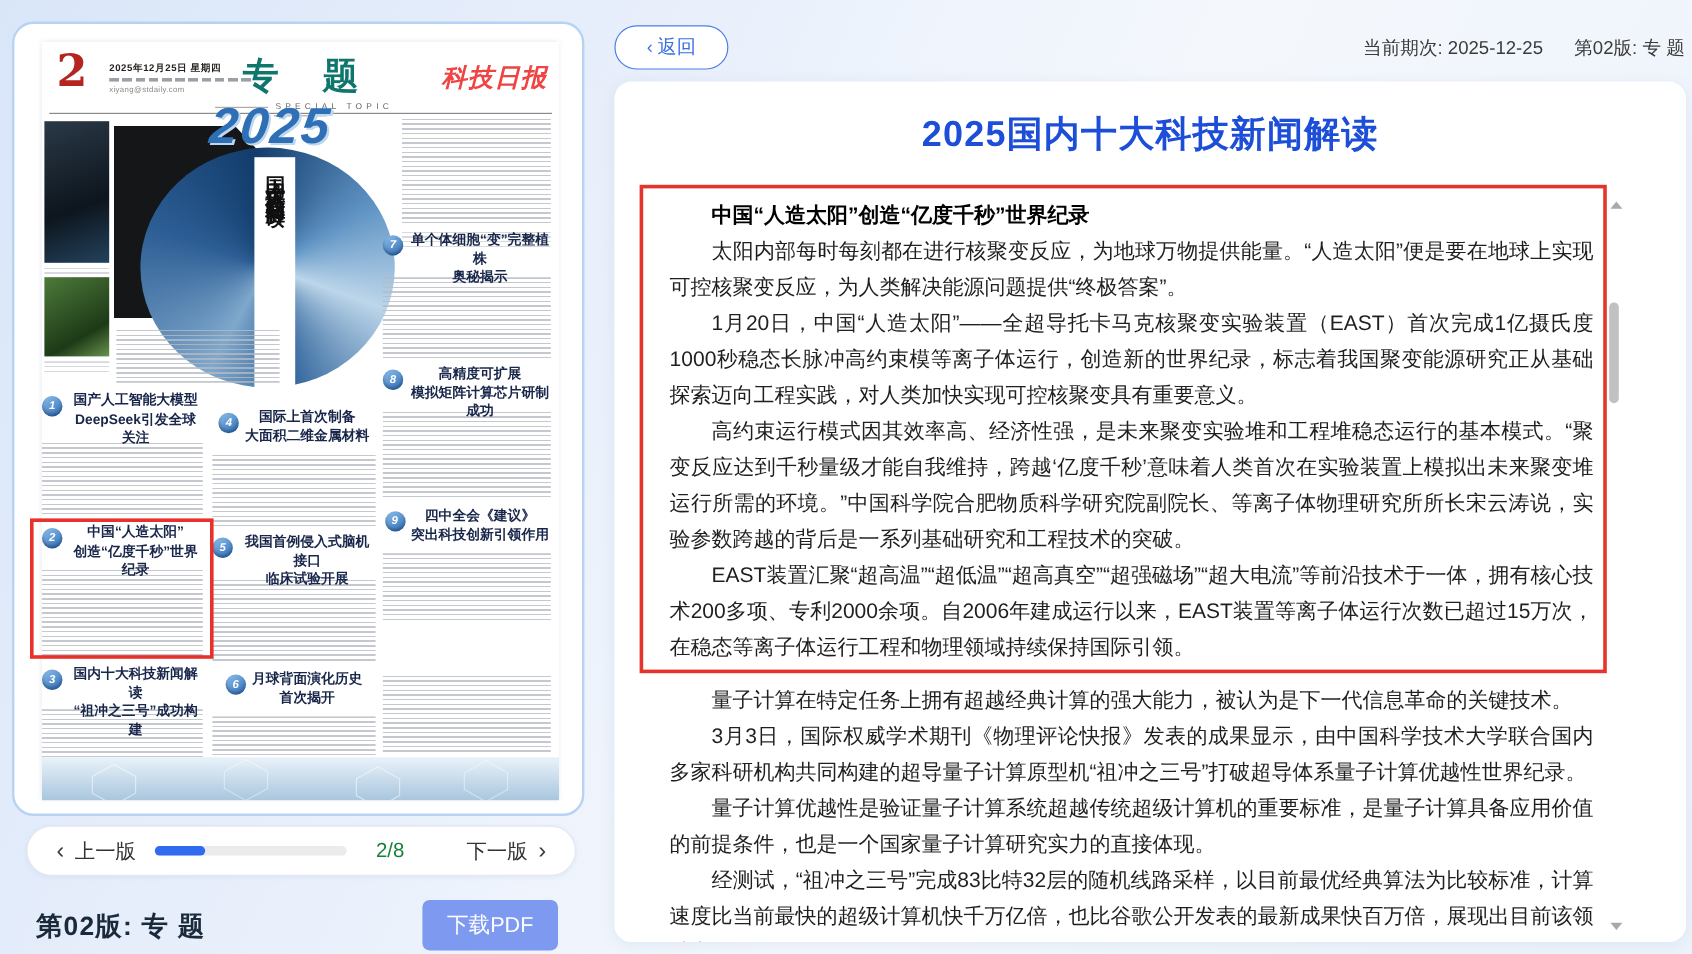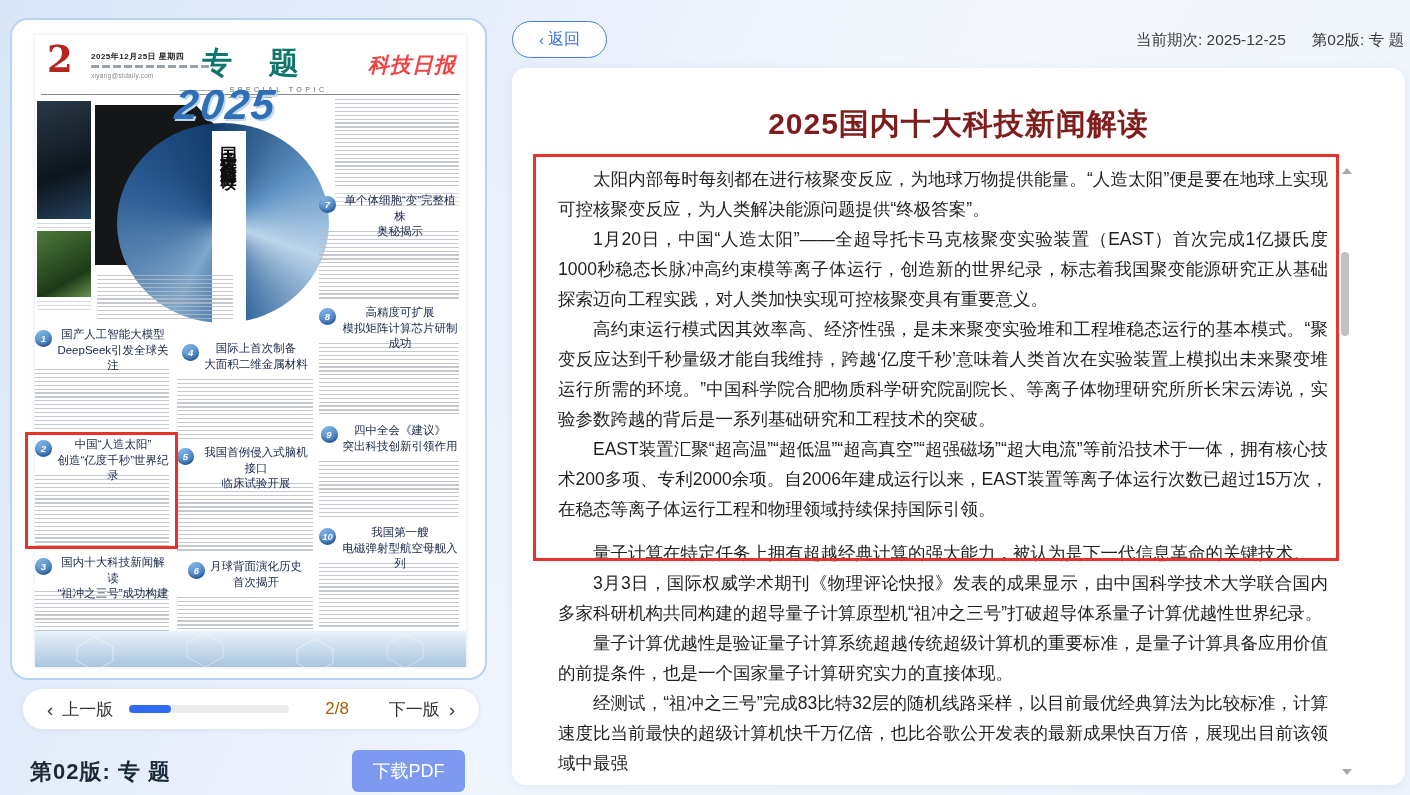--- a/index.html
+++ b/index.html
@@ -46,51 +46,51 @@
   
   .fx { position:absolute;
     background:repeating-linear-gradient(180deg,#b6bac1 0,#b6bac1 1.2px,transparent 1.2px,transparent 3.9px); opacity:.8; }
   .fx.light { opacity:.55; }
   
   .hl { position:absolute; display:flex; gap:5px; justify-content:center; align-items:flex-start; }
   .hl .num { flex:0 0 auto; width:17px; height:17px; border-radius:50%; margin-top:3px;
     background:linear-gradient(145deg,#8fc1ec,#2f6cb4); color:#fff; font-size:9.5px; font-weight:bold;
     font-style:italic; display:flex; align-items:center; justify-content:center;
     box-shadow:inset 0 -2px 3px rgba(0,30,70,.4); }
-  .hl .ht { font-size:11.5px; line-height:1.35; font-weight:normal; color:#18264a; text-align:center; }
+  .hl .ht { font-size:11.5px; line-height:1.35; font-weight:bold; color:#18264a; text-align:center; }
   .np-band { position:absolute; left:0; bottom:0; width:100%; height:36px;
     background:linear-gradient(180deg,#e9f2f9,#a9c6de); }
   .np-band svg { display:block; }
   .sel-box { position:absolute; left:13px; top:412px; width:153px; height:117px;
     border:3px solid #e8312b; z-index:5; }
   
   .pager { position:absolute; left:22px; top:688px; width:458px; height:42px; background:#fff;
     border:1px solid #e3e8f1; border-radius:21px; box-shadow:0 1px 4px rgba(100,130,180,.10);
     display:flex; align-items:center; padding:0 24px; }
   .pager .chev { font-size:19px; color:#3b3b3b; line-height:1; }
   .pager .plabel { font-size:17px; color:#333; margin:0 0 0 9px; }
   .ptrack { width:160px; height:8px; border-radius:4px; background:#ebebeb; margin-left:16px; position:relative; }
   .pfill { position:absolute; left:0; top:0; height:8px; width:26%; border-radius:4px; background:#2f6bf0; }
-  .ppos { font-size:17px; color:#a16207; margin-left:36px; }
+  .ppos { font-size:17px; color:#15803d; margin-left:24px; }
   .pnext { margin-left:auto; display:flex; align-items:center; }
   .pnext .plabel { margin:0 9px 0 0; }
   .footer-row { position:absolute; left:30px; top:750px; width:450px; height:42px; }
   .edition-title { position:absolute; left:0; top:7px; font-size:22px; font-weight:bold; color:#1b2a3a; letter-spacing:1px; }
   .dl-btn { position:absolute; left:322px; top:0; width:113px; height:42px; background:#7d9af0;
     border:none; border-radius:6px; color:#fff; font-size:18px; font-family:inherit; cursor:pointer; }
   
   .back-btn { position:absolute; left:512px; top:21px; width:95px; height:37px; background:#fff;
     border:1.5px solid #4a7fe8; border-radius:19px; color:#3a6fe0; font-size:16px; font-family:inherit;
     cursor:pointer; display:flex; align-items:center; justify-content:center; gap:4px; }
   .back-btn .bchev { font-size:15px; margin-top:-1px; }
   .issue-info { position:absolute; right:6px; top:30px; font-size:15.5px; color:#3a3a3a; white-space:nowrap; }
   .issue-info .sep { display:inline-block; width:26px; }
   .article-card { position:absolute; left:512px; top:68px; width:893px; height:717px; background:#fff;
     border-radius:14px; box-shadow:0 2px 12px rgba(90,120,170,.10); overflow:hidden; }
-  .article-title { margin-top:36px; text-align:center; font-size:30px; font-weight:800; color:#7f1d1d; letter-spacing:1px; }
+  .article-title { margin-top:24px; text-align:center; font-size:30px; font-weight:800; color:#1d4ed8; letter-spacing:1px; }
   .article-body { position:absolute; left:46px; top:96px; width:770px; font-size:17.5px; line-height:30px;
     color:#1f1f1f; text-align:justify; }
   .article-body p { text-indent:2em; }
   .sec-heading { font-weight:bold; text-indent:2em; color:#000; }
   .sec2 { margin-top:14px; }
   .hl-box { position:absolute; left:21px; top:86px; width:806px; height:407px; border:3px solid #e6342c; z-index:4; }
   .sbar-up { position:absolute; left:830px; top:100px; width:0; height:0;
     border-left:5px solid transparent; border-right:5px solid transparent; border-bottom:6px solid #a9a9a9; }
   .sbar-thumb { position:absolute; left:829px; top:184px; width:8px; height:84px; background:#c1c1c1; border-radius:4px; }
   .sbar-down { position:absolute; left:830px; bottom:10px; width:0; height:0;
@@ -173,24 +173,20 @@
       <span class="ht"><span>单个体细胞“变”完整植株</span><br><span>奥秘揭示</span></span>
     </div>
     <div class="hl" style="left:284px; top:270px; width:140px;">
       <span class="num">8</span>
       <span class="ht"><span>高精度可扩展</span><br><span>模拟矩阵计算芯片研制成功</span></span>
     </div>
     <div class="hl" style="left:284px; top:388px; width:140px;">
       <span class="num">9</span>
       <span class="ht"><span>四中全会《建议》</span><br><span>突出科技创新引领作用</span></span>
     </div>
-    <div class="hl" style="left:284px; top:490px; width:140px;">
-      <span class="num">10</span>
-      <span class="ht"><span>我国第一艘</span><br><span>电磁弹射型航空母舰入列</span></span>
-    </div>
 
     <div class="np-band">
       <svg width="431" height="36">
         <polygon points="60,6 78,16 78,30 60,40 42,30 42,16" fill="none" stroke="#ffffff" stroke-opacity="0.5"></polygon>
         <polygon points="170,2 188,12 188,26 170,36 152,26 152,12" fill="none" stroke="#ffffff" stroke-opacity="0.4"></polygon>
         <polygon points="280,8 298,18 298,32 280,42 262,32 262,18" fill="none" stroke="#ffffff" stroke-opacity="0.5"></polygon>
         <polygon points="370,3 388,13 388,27 370,37 352,27 352,13" fill="none" stroke="#ffffff" stroke-opacity="0.4"></polygon>
       </svg>
     </div>
   </div>
@@ -225,20 +221,21 @@
   <span>当前期次: 2025-12-25</span><span class="sep"></span><span>第02版: 专 题</span>
 </div>
 
 <div class="article-card">
   <div class="article-title">2025国内十大科技新闻解读</div>
 
   <div class="hl-box"></div>
 
   <div class="article-body">
     <div>
+      <div class="sec-heading">中国“人造太阳”创造“亿度千秒”世界纪录</div>
       <p>太阳内部每时每刻都在进行核聚变反应，为地球万物提供能量。“人造太阳”便是要在地球上实现可控核聚变反应，为人类解决能源问题提供“终极答案”。</p>
       <p>1月20日，中国“人造太阳”——全超导托卡马克核聚变实验装置（EAST）首次完成1亿摄氏度1000秒稳态长脉冲高约束模等离子体运行，创造新的世界纪录，标志着我国聚变能源研究正从基础探索迈向工程实践，对人类加快实现可控核聚变具有重要意义。</p>
       <p>高约束运行模式因其效率高、经济性强，是未来聚变实验堆和工程堆稳态运行的基本模式。“聚变反应达到千秒量级才能自我维持，跨越‘亿度千秒’意味着人类首次在实验装置上模拟出未来聚变堆运行所需的环境。”中国科学院合肥物质科学研究院副院长、等离子体物理研究所所长宋云涛说，实验参数跨越的背后是一系列基础研究和工程技术的突破。</p>
       <p>EAST装置汇聚“超高温”“超低温”“超高真空”“超强磁场”“超大电流”等前沿技术于一体，拥有核心技术200多项、专利2000余项。自2006年建成运行以来，EAST装置等离子体运行次数已超过15万次，在稳态等离子体运行工程和物理领域持续保持国际引领。</p>
     </div>
     <div class="sec2">
       <p>量子计算在特定任务上拥有超越经典计算的强大能力，被认为是下一代信息革命的关键技术。</p>
       <p>3月3日，国际权威学术期刊《物理评论快报》发表的成果显示，由中国科学技术大学联合国内多家科研机构共同构建的超导量子计算原型机“祖冲之三号”打破超导体系量子计算优越性世界纪录。</p>
       <p>量子计算优越性是验证量子计算系统超越传统超级计算机的重要标准，是量子计算具备应用价值的前提条件，也是一个国家量子计算研究实力的直接体现。</p>
       <p>经测试，“祖冲之三号”完成83比特32层的随机线路采样，以目前最优经典算法为比较标准，计算速度比当前最快的超级计算机快千万亿倍，也比谷歌公开发表的最新成果快百万倍，展现出目前该领域中最强</p>

